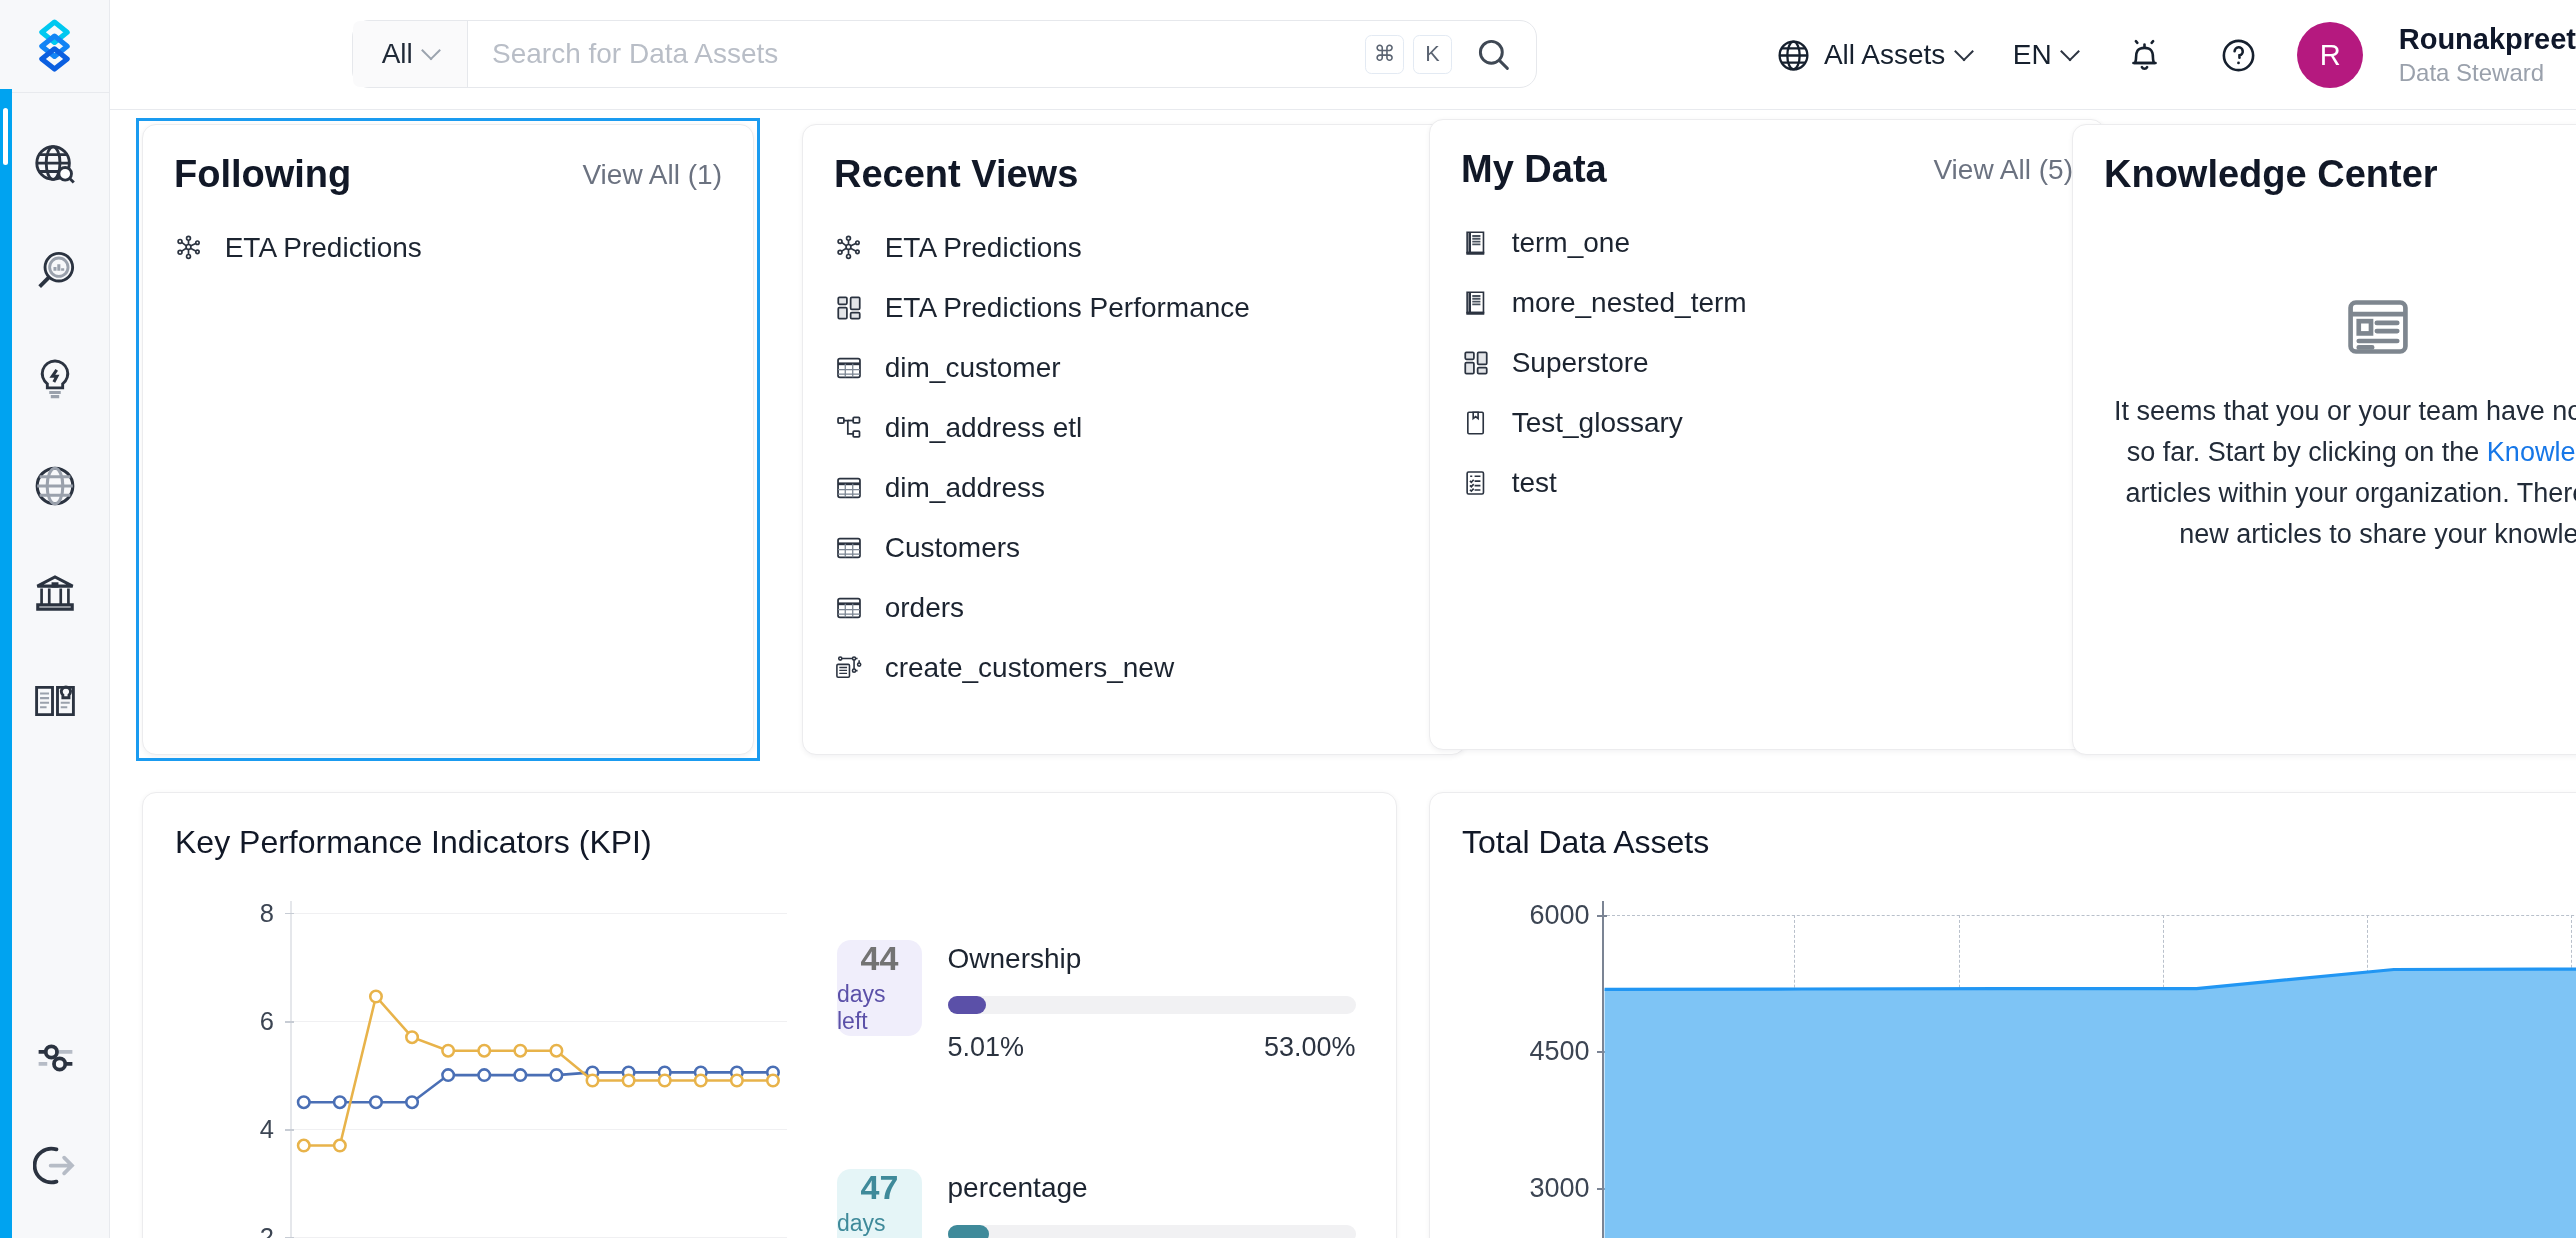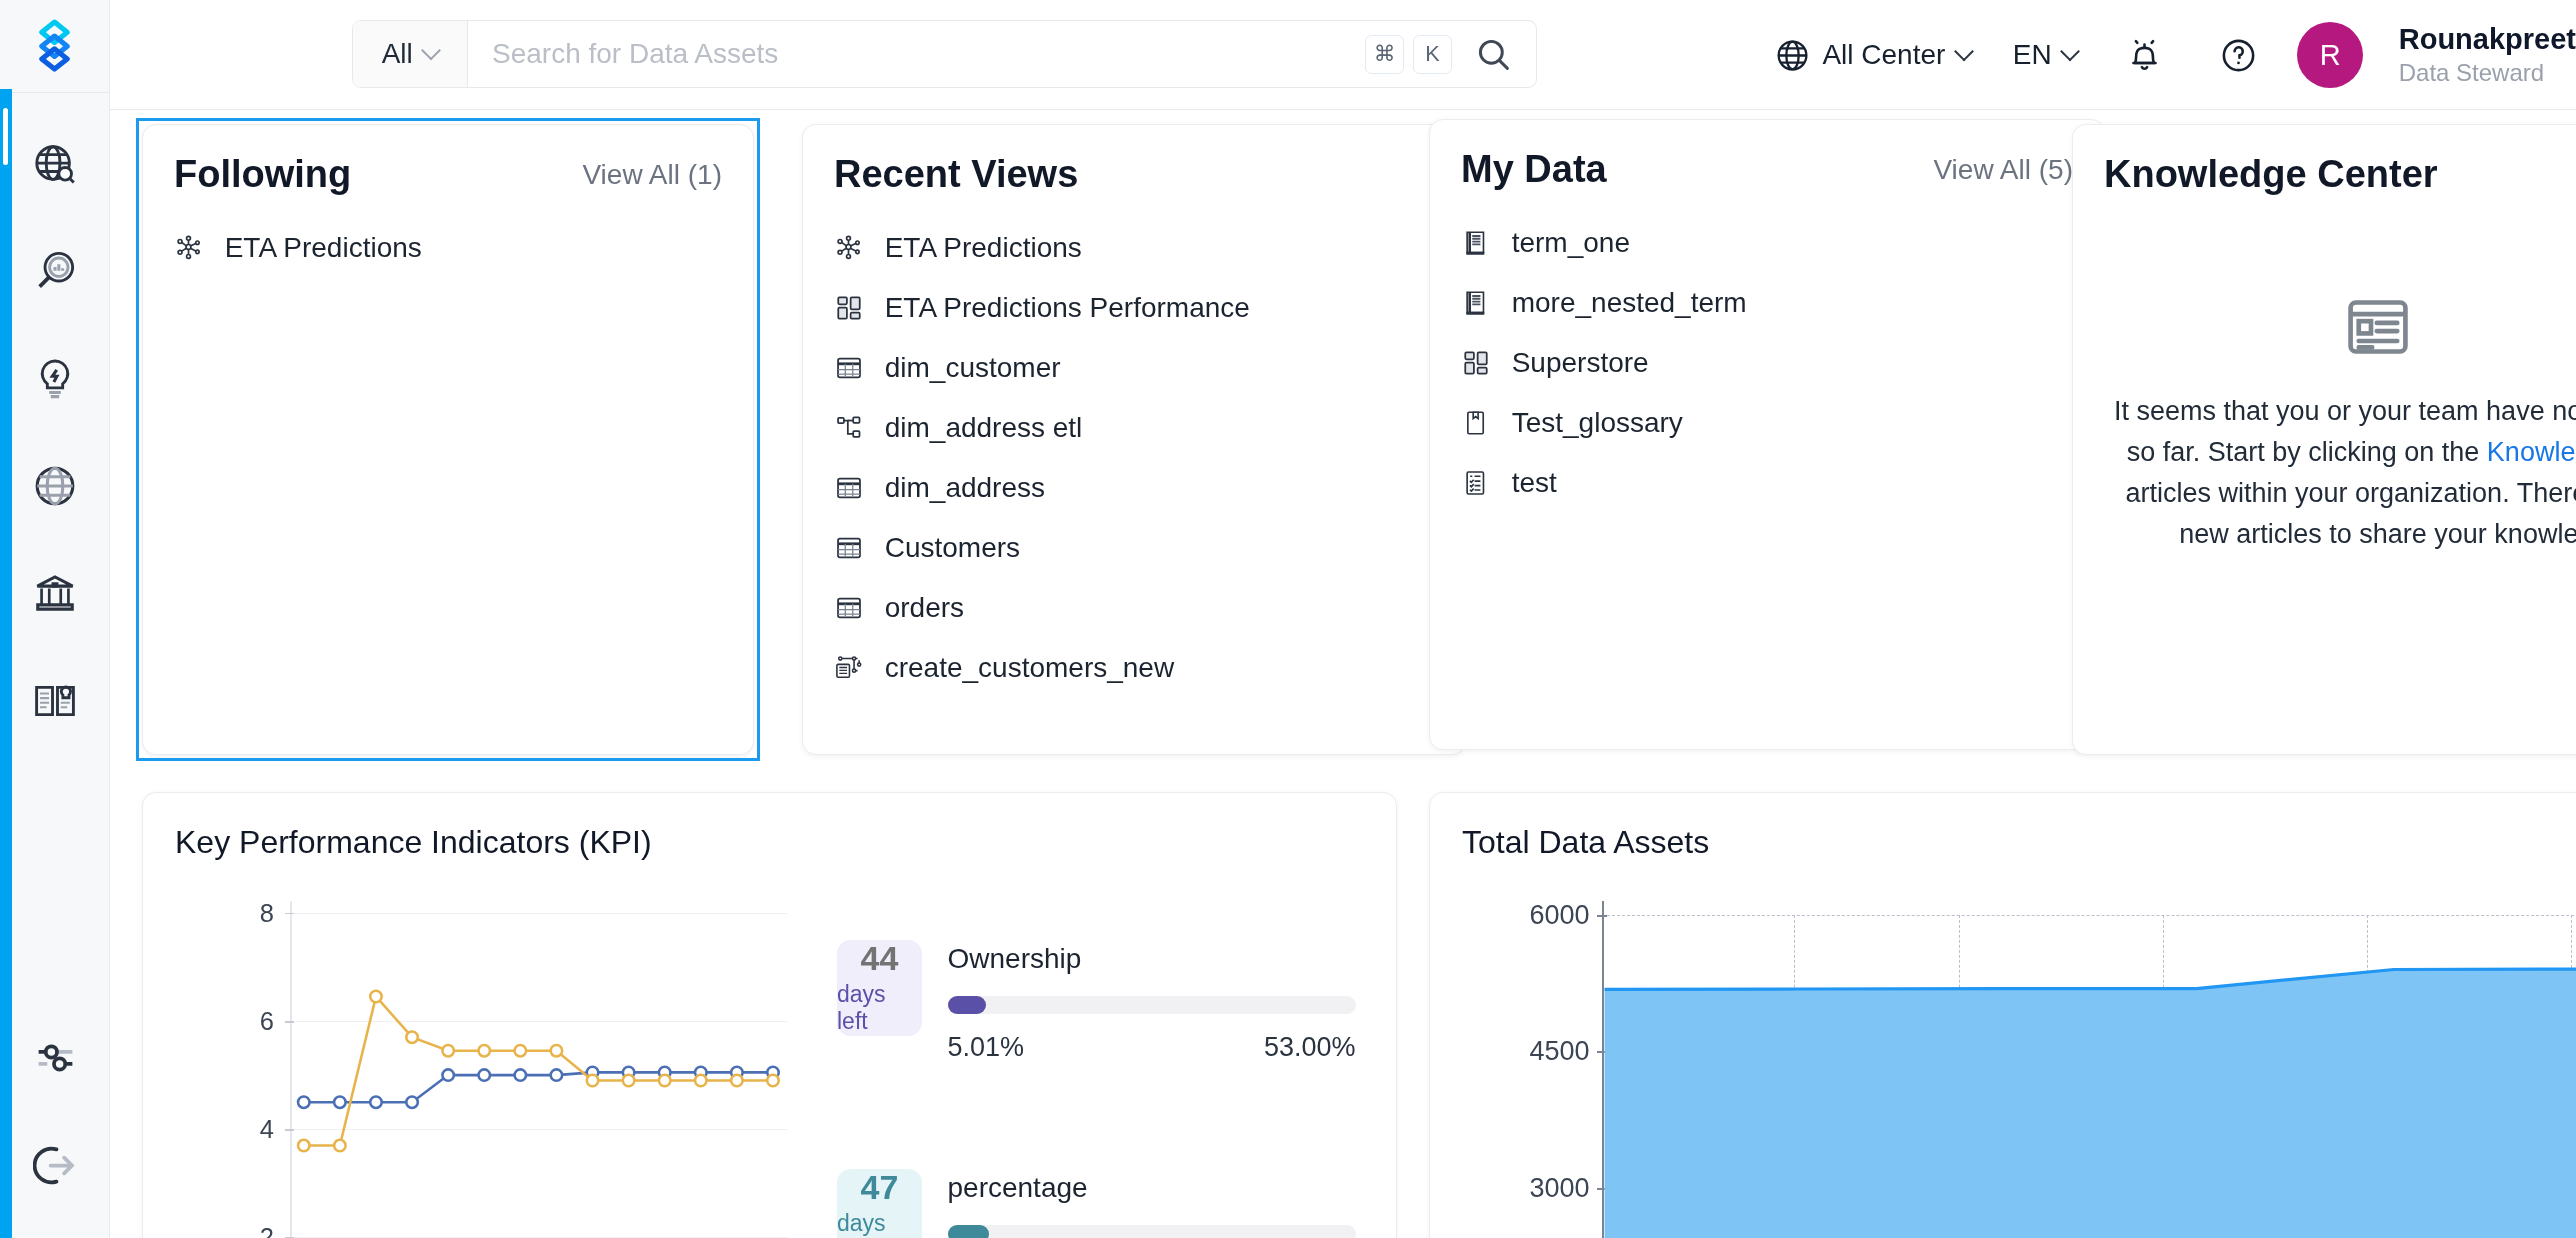--- a/index.html
+++ b/index.html
@@ -38,21 +38,21 @@
 
   
   #header {
     position: absolute; left: 110px; top: 0; right: 0; height: 110px;
     background: #ffffff; border-bottom: 1.9px solid #e8eaee;
     display: flex; align-items: center;
   }
   #searchbar {
     position: absolute; left: 242px; top: 20.4px;
     width: 1185px; height: 68px;
-    border: 1.9px solid #e6e8ec; border-radius: 9px;
+    border: 1.9px solid #e6e8ec; border-radius: 17px;
     display: flex; align-items: center; background: #fff;
   }
   #search-scope {
     width: 115px; height: 100%; background: #fafafb;
     border-right: 1.9px solid #e6e8ec; border-radius: 7px 0 0 7px;
     display: flex; align-items: center; justify-content: center; gap: 11.5px;
     cursor: pointer;
   }
   #search-scope .lbl { font-size: 28px; color: #1f2937; }
   .chev { display:inline-block; width: 14px; height: 14px;
@@ -266,21 +266,21 @@
     </div>
   </div>
 
   <div id="header-right">
     <div class="hdr-btn" id="domains-btn">
       <svg width="37" height="37" viewBox="0 0 24 24" fill="none" stroke="#16202e" stroke-width="1.5">
         <circle cx="12" cy="12" r="9"></circle>
           <ellipse cx="12" cy="12" rx="4" ry="9"></ellipse>
         <path d="M3 12h18M4.2 7.4h15.6M4.2 16.6h15.6"></path>
       </svg>
-      <span class="hdr-txt">All Center</span>
+      <span class="hdr-txt">All Assets</span>
       <span class="chev dark"></span>
     </div>
 
     <div class="hdr-btn" id="lang-btn">
       <span class="hdr-txt">EN</span>
       <span class="chev dark"></span>
     </div>
 
     <div class="hdr-btn" id="bell-btn">
       <svg width="39" height="39" viewBox="0 0 24 24" fill="none" stroke="#16202e" stroke-width="1.6" stroke-linecap="round">

